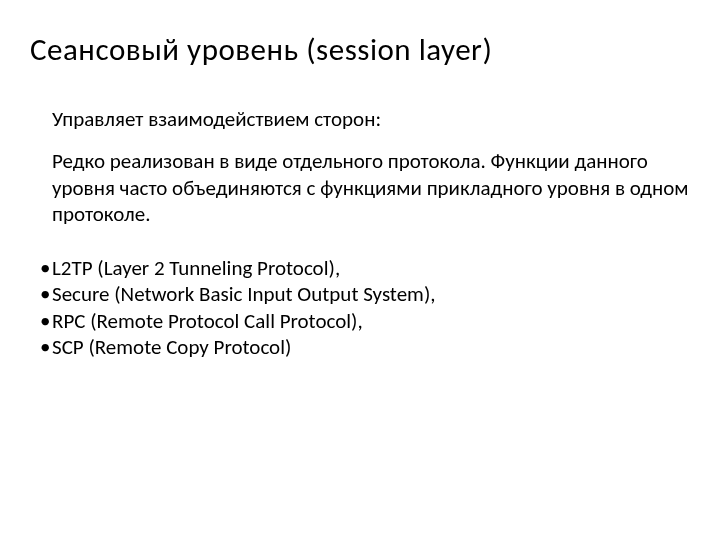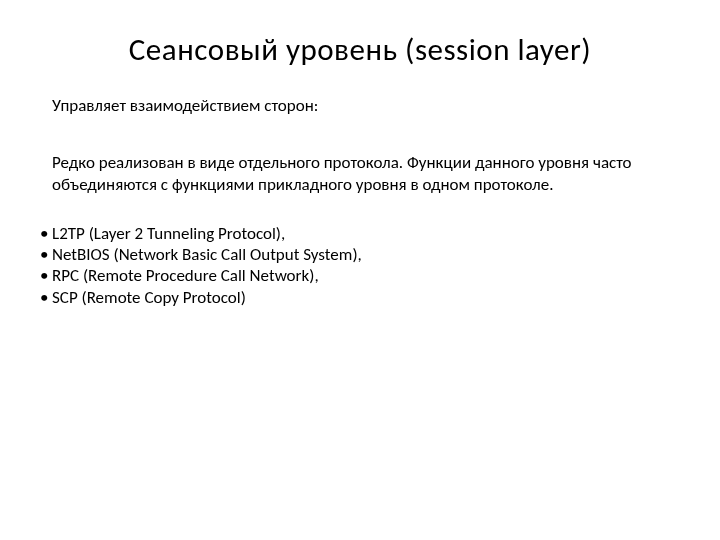--- a/index.html
+++ b/index.html
@@ -9,28 +9,27 @@
     }
     body {
       width: 720px;
       height: 540px;
       background: #ffffff;
       font-family: Calibri, Arial, sans-serif;
       color: #000000;
       padding: 30px 30px 30px 30px;
     }
     .title {
-      text-align: center;
       font-size: 31px;
       font-weight: 400;
-      margin-bottom: 27px;
+      margin-bottom: 38px;
       letter-spacing: 0.5px;
     }
     .content {
-      font-size: 17px;
+      font-size: 21px;
       line-height: 1.25;
     }
     .intro {
       margin-left: 22px;
       margin-bottom: 2px;
     }
     ul {
       list-style: none;
       padding-left: 0;
       margin: 0;
@@ -40,21 +39,21 @@
       padding-left: 22px;
     }
     ul li::before {
       content: "•";
       position: absolute;
       left: 10px;
       top: 0;
     }
     .para {
       margin-left: 22px;
-      margin-top: 36px;
+      margin-top: 16px;
       margin-bottom: 20px;
     }
     .protocol-list {
       margin-top: 28px;
     }
   </style>
 </head>
 <body>
 
 <h1 class="title">Сеансовый уровень (session layer)</h1>
@@ -62,17 +61,17 @@
 <div class="content">
   <p class="intro">Управляет взаимодействием сторон:</p>
 
   <ul>
   </ul>
 
   <p class="para">Редко реализован в виде отдельного протокола. Функции данного уровня часто объединяются с функциями прикладного уровня в одном протоколе.</p>
 
   <ul class="protocol-list">
     <li>L2TP (Layer 2 Tunneling Protocol),</li>
-    <li>NetBIOS (Network Basic Call Output System),</li>
-    <li>RPC (Remote Procedure Call Network),</li>
+    <li>Secure (Network Basic Input Output System),</li>
+    <li>RPC (Remote Protocol Call Protocol),</li>
     <li>SCP (Remote Copy Protocol)</li>
   </ul>
 </div>
 
 </body></html>

